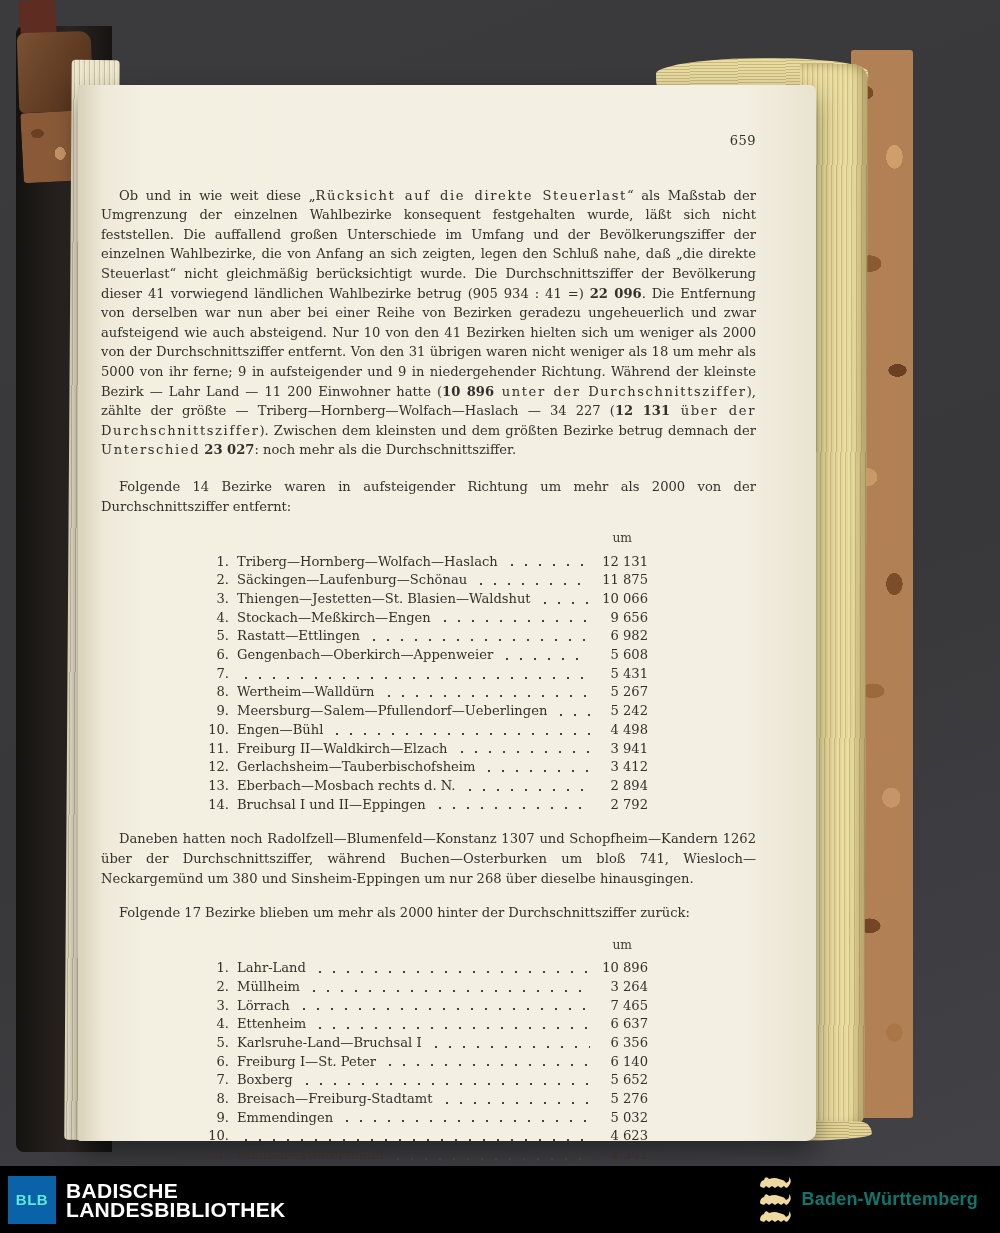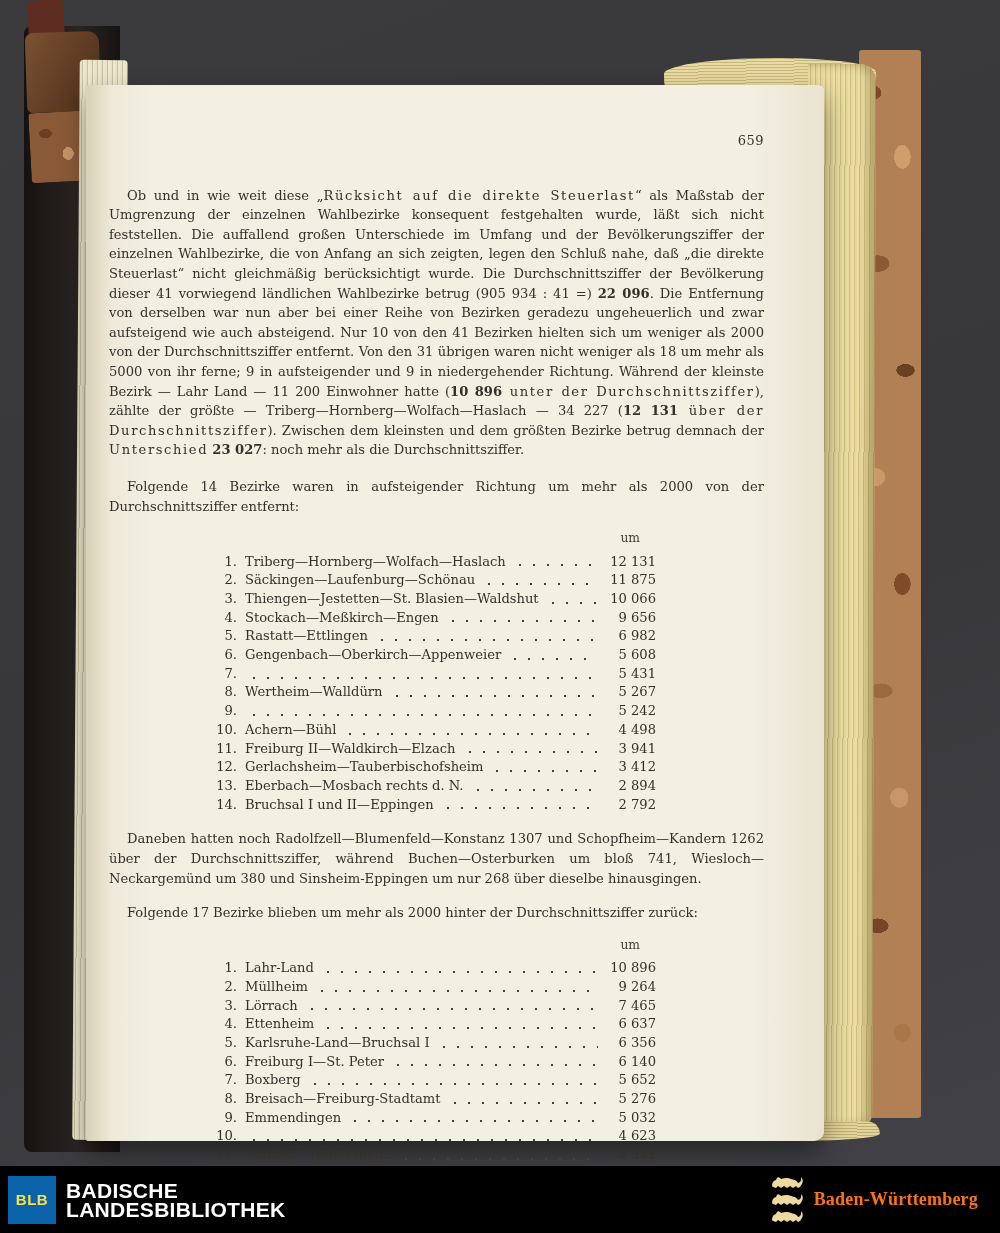--- a/index.html
+++ b/index.html
@@ -1,20 +1,20 @@
 <!DOCTYPE html>
 <html><head>
 <meta charset="utf-8">
 <style>
   html,body{margin:0;padding:0;background:#2e2d30;}
   .stage{position:relative;width:1000px;height:1233px;overflow:hidden;
          background:linear-gradient(160deg,#3b3a3c 0%,#38373a 55%,#434247 100%);
          font-family:"DejaVu Serif", serif;}
   
-  .book{position:absolute;left:24px;top:0;width:892px;height:1162px;}
+  .book{position:absolute;left:16px;top:0;width:892px;height:1162px;}
   .spine-dark{position:absolute;left:0;top:26px;width:96px;height:1126px;
       background:linear-gradient(90deg,#141210,#2a2522 55%,#161412);border-radius:8px 0 0 8px;}
   .spine-tab{position:absolute;left:4px;top:0;width:36px;height:46px;background:#5e2c20;
       transform:rotate(-4deg);border-radius:3px;}
   .spine-leather{position:absolute;left:2px;top:32px;width:74px;height:80px;
       background:linear-gradient(120deg,#7b5233,#5a3720 70%,#4a2d18);
       border-radius:8px 12px 12px 6px;transform:rotate(-2deg);}
   .left-marble{position:absolute;left:6px;top:112px;width:54px;height:70px;transform:rotate(-3deg);
       background-color:#8a5a38;border-radius:4px;
       background-image:radial-gradient(14px 10px at 30% 30%,#6b3f22 0 45%,transparent 46%),
@@ -64,26 +64,26 @@
   .nm{flex:0 0 auto;padding-right:5px;}
   .leader{flex:1 1 0;min-width:0;height:4px;margin:0 6px 4px 2px;
       background-image:radial-gradient(circle,#45413a 1.15px,transparent 1.5px);
       background-size:14px 4px;background-repeat:repeat-x;background-position:left bottom;}
   .val{flex:0 0 52px;text-align:right;}
   .sig{text-align:right;padding-right:24px;font-size:11.5px;margin-top:6px;color:#4a453c;}
   
   .footer{position:absolute;left:0;right:0;bottom:0;height:67px;background:#000;
       display:flex;align-items:center;font-family:"Liberation Sans", sans-serif;}
   .blb-badge{width:48px;height:48px;margin-left:8px;background:#0a63a9;display:flex;
-      align-items:center;justify-content:center;color:#fde047;font-weight:800;font-size:15px;
+      align-items:center;justify-content:center;color:#5eead4;font-weight:800;font-size:15px;
       letter-spacing:.5px;flex:0 0 auto;cursor:pointer;}
   .lib-name{color:#fff;font-weight:700;font-size:21px;line-height:19px;margin-left:10px;
       letter-spacing:.3px;}
   .bw{margin-left:auto;margin-right:22px;display:flex;align-items:center;gap:9px;cursor:pointer;}
-  .bw-text{color:#f97316;font-size:18px;font-weight:600;letter-spacing:.2px;font-family:Liberation Serif, serif;}
+  .bw-text{color:#0f766e;font-size:18px;font-weight:600;letter-spacing:.2px;}
 </style>
 </head>
 <body>
 
 <div class="stage">
 
   <div class="book">
     <div class="spine-dark"></div>
     <div class="spine-tab"></div>
     <div class="spine-leather"></div>
@@ -157,27 +157,28 @@
 
               <div class="row">
                 <span class="no">8.</span>
                 <span class="nm">Wertheim—Walldürn</span>
                 <span class="leader"></span>
                 <span class="val">5 267</span>
               </div>
 
               <div class="row">
                 <span class="no">9.</span>
+                <span class="nm">Meersburg—Salem—Pfullendorf—Ueberlingen</span>
                 <span class="leader"></span>
                 <span class="val">5 242</span>
               </div>
 
               <div class="row">
                 <span class="no">10.</span>
-                <span class="nm">Achern—Bühl</span>
+                <span class="nm">Engen—Bühl</span>
                 <span class="leader"></span>
                 <span class="val">4 498</span>
               </div>
 
               <div class="row">
                 <span class="no">11.</span>
                 <span class="nm">Freiburg II—Waldkirch—Elzach</span>
                 <span class="leader"></span>
                 <span class="val">3 941</span>
               </div>
@@ -217,21 +218,21 @@
                 <span class="no">1.</span>
                 <span class="nm">Lahr-Land</span>
                 <span class="leader"></span>
                 <span class="val">10 896</span>
               </div>
 
               <div class="row">
                 <span class="no">2.</span>
                 <span class="nm">Müllheim</span>
                 <span class="leader"></span>
-                <span class="val">9 264</span>
+                <span class="val">3 264</span>
               </div>
 
               <div class="row">
                 <span class="no">3.</span>
                 <span class="nm">Lörrach</span>
                 <span class="leader"></span>
                 <span class="val">7 465</span>
               </div>
 
               <div class="row">

